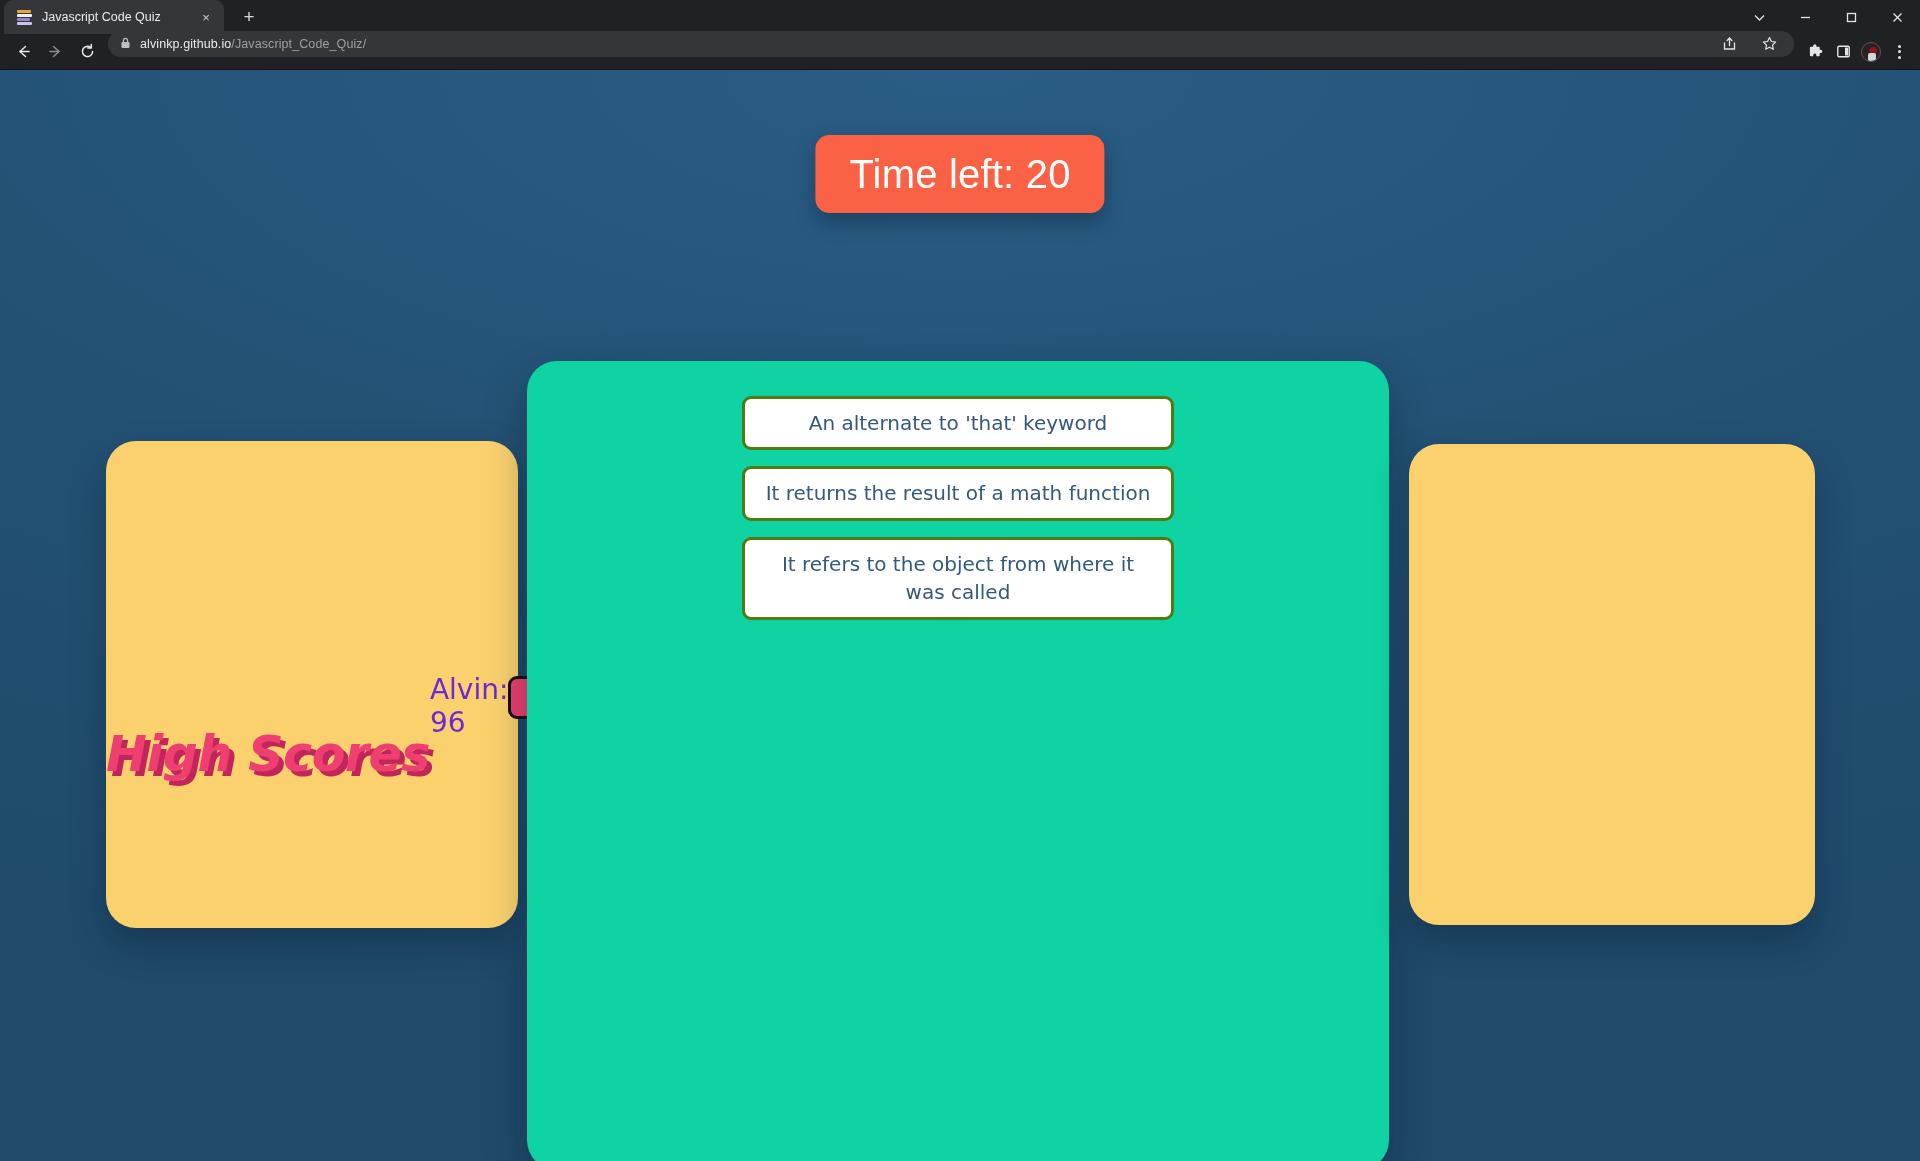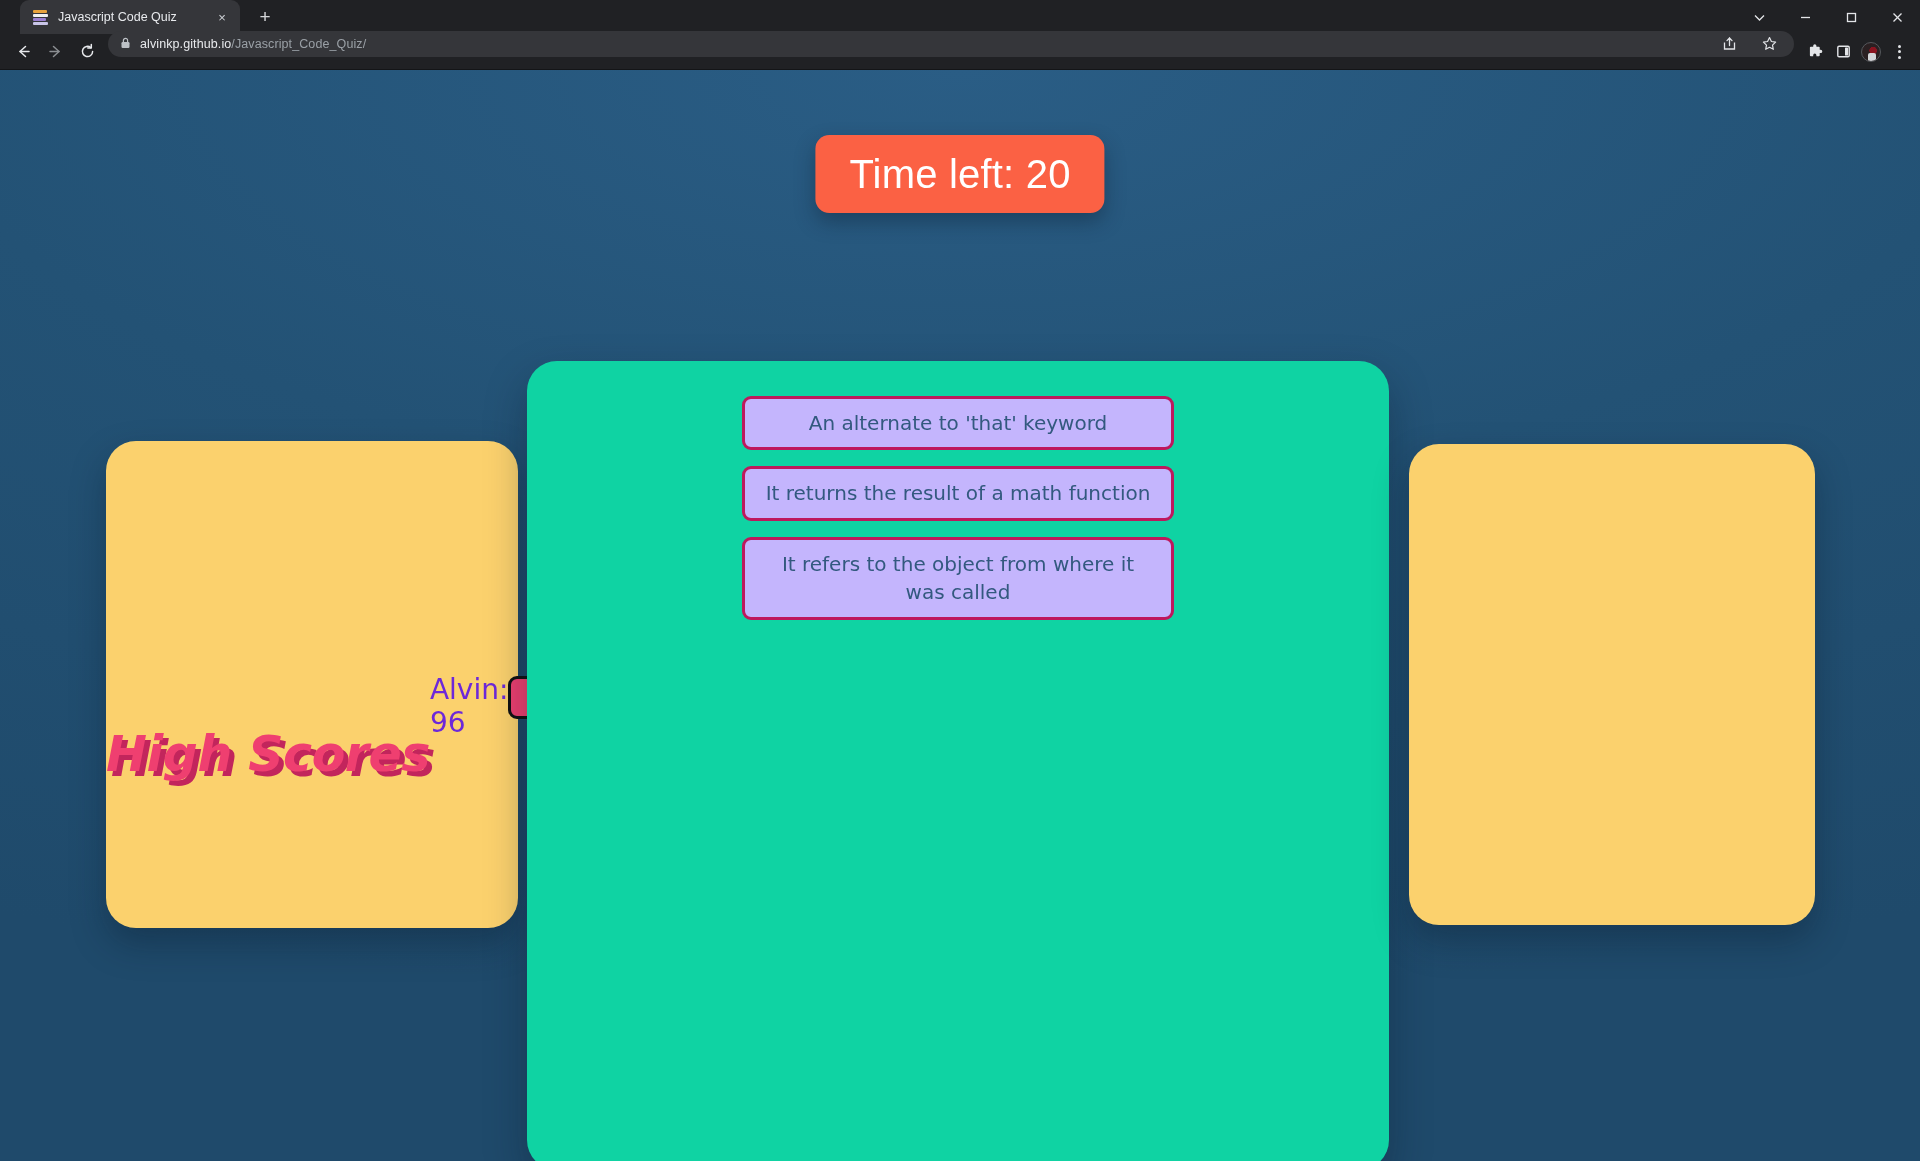--- a/index.html
+++ b/index.html
@@ -8,21 +8,21 @@
     overflow:hidden;
     font-family:"Liberation Sans", sans-serif;
     background:#202124;
   }
 
   
   .browser { width:1920px; height:1161px; display:flex; flex-direction:column; }
 
   .tabstrip {
     height:34px; background:#202124; position:relative;
-    display:flex; align-items:flex-end; padding-left:20px; flex:0 0 34px;
+    display:flex; align-items:flex-end; padding-left:4px; flex:0 0 34px;
   }
   .tab {
     display:flex; align-items:center; gap:9px;
     height:34px; width:220px;
     background:#35363a; border-radius:9px 9px 0 0;
     padding:0 9px 0 13px; position:relative;
   }
   .favicon { width:16px; height:16px; position:relative; flex:0 0 16px; }
   .favicon i { position:absolute; left:0; display:block; height:3px; border-radius:1px; }
   .fav1 { top:1px; width:14px; background:#e8a33d; }
@@ -141,22 +141,22 @@
     font-family:"DejaVu Sans", sans-serif;
     font-weight:bold; font-size:35px; color:#2a5585;
     letter-spacing:-0.6px; padding:0 40px;
   }
   .answers {
     margin-top:35px; display:flex; flex-direction:column;
     align-items:center; gap:16px;
   }
   .answer {
     width:432px; min-height:51px;
-    background:#c4b5fd; color:#33597f;
-    border:3px solid #be185d; border-radius:9px;
+    background:#ffffff; color:#33597f;
+    border:3px solid #4d7c0f; border-radius:9px;
     font-family:"DejaVu Sans", sans-serif;
     font-size:20px; line-height:1.42;
     display:flex; align-items:center; justify-content:center;
     text-align:center; padding:10px 16px; cursor:pointer;
   }
 
   .card-blank {
     left:1409px; top:374px; width:406px; height:481px;
     background:#fbd16d;
     box-shadow:0 16px 34px rgba(10,26,42,.35);

